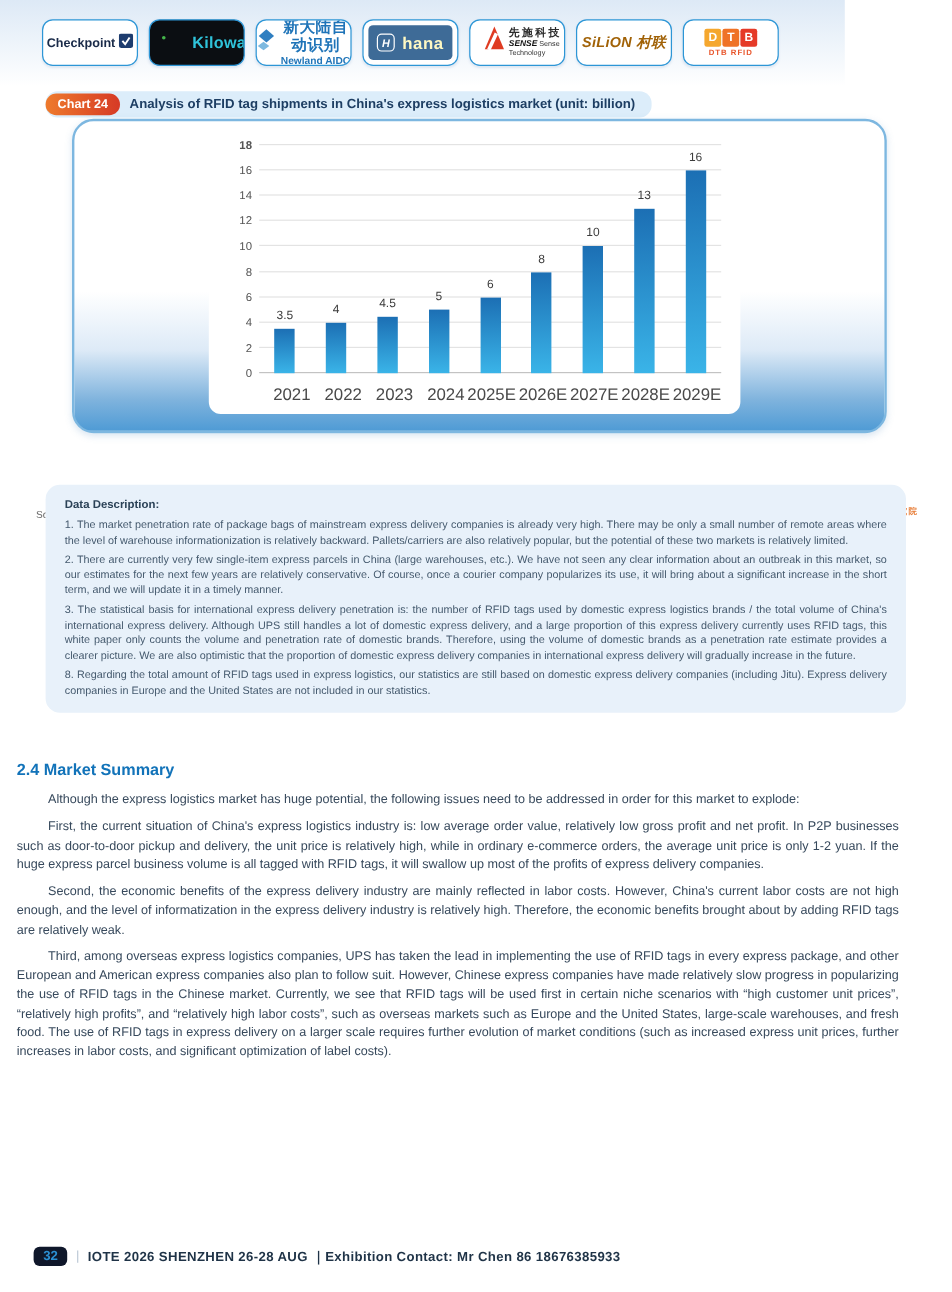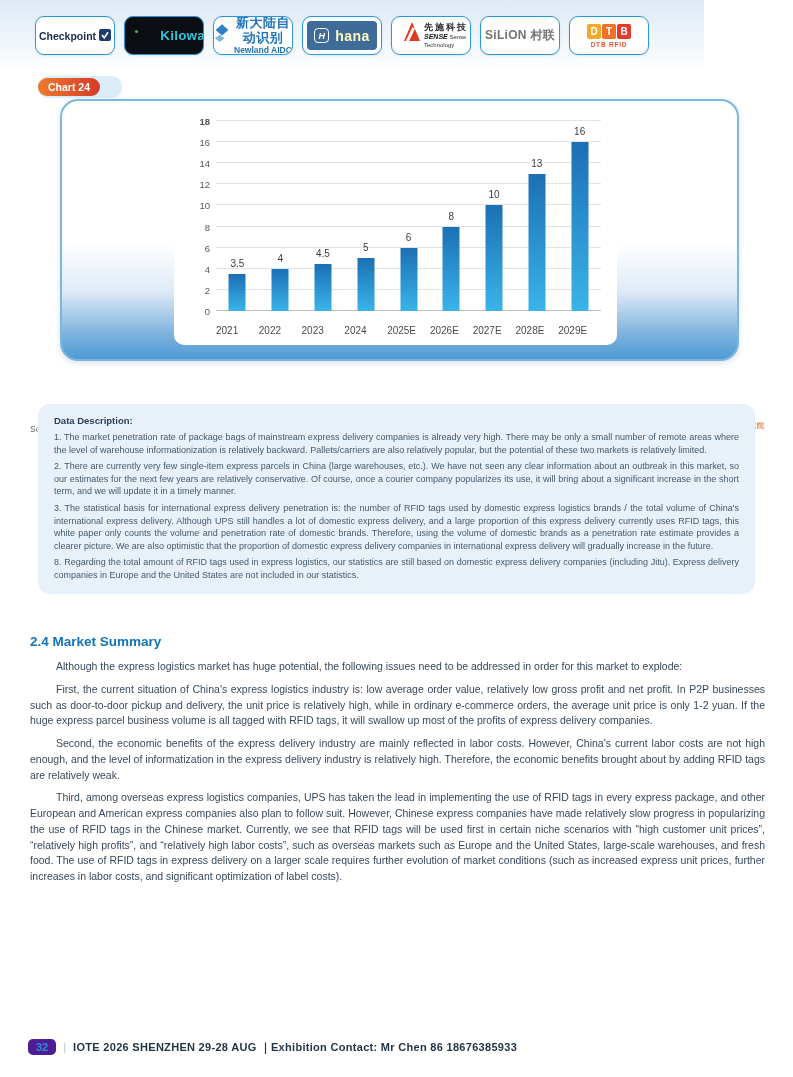--- a/index.html
+++ b/index.html
@@ -30,21 +30,21 @@
   .hana-text { color:#fef9c3; font-size:14px; font-weight:600; letter-spacing:.5px; }
   .sense-wrap { display:flex; gap:4px;padding-left:12px; }
   .sense-tri { position:relative; width:0; height:0; border-left:8px solid transparent;
     border-right:8px solid transparent; border-bottom:19px solid #df3b22; }
   .sense-tri::after { content:""; position:absolute; left:-3px; top:5px; width:2.5px;
     height:15px; background:#fff; transform:rotate(25deg); }
   .sense-col { display:flex; flex-direction:column; line-height:1.2; }
   .sense-cn { font-size:9px; font-weight:700; color:#2b2b2b; letter-spacing:2px; }
   .sense-sub { font-size:6px; color:#333; }
   .sense-mark { font-weight:800; font-style:italic; font-size:7px; color:#111; }
-  .silion-text { font-size:12px; font-weight:800; color:#737373; letter-spacing:.3px; }
+  .silion-text { font-size:12px; font-weight:800; font-style:italic; color:#a16207; letter-spacing:.3px; }
   .dtb-wrap { display:flex; flex-direction:column; align-items:center; gap:2px; }
   .dtb-blocks { display:flex; gap:1px; }
   .dtb-block { width:14px; height:15px; border-radius:2px; display:flex; align-items:center;
     justify-content:center; color:#fff; font-size:10px; font-weight:800; }
   .dtb-d { background:#f5a72e; } .dtb-t { background:#ef7226; } .dtb-b { background:#e53a28; }
   .dtb-sub { font-size:6.5px; font-weight:800; color:#e8542a; letter-spacing:.8px; }
 
   
   .chart-title-row { position:absolute; top:76px; left:38px; display:flex; align-items:center;
     background:#dcedfa; border-radius:10px; padding-right:14px; height:22px; }
@@ -63,21 +63,21 @@
   .gridline { position:absolute; left:0; right:0; height:1px; background:#e3e3e3; }
   .gridline.zero { background:#c3c3c3; }
   .ytick { position:absolute; left:-36px; width:30px; text-align:right;
     font-size:9.5px; color:#555; }
   .bars { position:absolute; inset:0; display:flex; }
   .slot { position:relative; flex:1; }
   .bar { position:absolute; bottom:0; left:50%; transform:translateX(-50%); width:17px; }
   .bar-value { position:absolute; left:50%; transform:translateX(-50%);
     font-size:10px; color:#3c3c3c; white-space:nowrap; }
   .xlabels { position:absolute; left:42px; right:16px; bottom:9px; display:flex; }
-  .xtick { flex:1; text-align:left; font-size:10px; color:#4a4a4a; }
+  .xtick { flex:1; text-align:right; font-size:14px; color:#4a4a4a; }
 
   
   .source-row { position:absolute; top:372px; left:30px; width:735px; display:flex;
     align-items:flex-end;margin-top:44px; }
   .source-text { font-size:8.5px; color:#666; white-space:nowrap; }
   .source-text + .source-text { margin-left:10px; }
   .dotted-leader { flex:1; border-bottom:1.5px dotted #9a9a9a; margin:0 8px; height:1px;
     align-self:center; position:relative; top:-2px; }
   .aiot-logo { display:flex; align-items:center; color:#e8823f; }
   .aiot-top { display:flex; align-items:flex-end; gap:1px; }
@@ -86,28 +86,28 @@
 
   
   .data-box { position:absolute; top:404px; left:38px; width:717px; background:#e8f1fa;
     border-radius:12px; padding:11px 16px 12px 16px; }
   .data-box-heading { font-size:9.5px; font-weight:800; color:#2b4257; margin-bottom:5px; }
   .data-box p { font-size:9px; line-height:1.4; color:#44596d; text-align:justify;
     margin-bottom:4px; }
   .data-box p:last-child { margin-bottom:0; }
 
   
-  .summary { position:absolute; top:634px; left:30px; width:735px; }
+  .summary { position:absolute; top:634px; left:14px; width:735px; }
   .summary-heading { font-size:13.5px; font-weight:800; color:#1273b9; margin-bottom:10px; }
   .summary p { font-size:10.5px; line-height:1.5; color:#37495c; text-align:justify;
     text-indent:26px; margin-bottom:7px; }
 
   
   .footer { position:absolute; top:1039px; left:28px; display:flex; align-items:center; gap:7px; }
-  .page-pill { background:#4c1d95; color:#2b8fd3; font-size:11px; font-weight:800;
+  .page-pill { background:#0f172a; color:#2b8fd3; font-size:11px; font-weight:800;
     padding:2px 8px; border-radius:5px; }
   .footer-sep { color:#b9c6d4; font-size:11px; }
   .footer-text { font-size:11px; font-weight:700; color:#1f3347; letter-spacing:.3px; }
 </style>
 </head>
 <body>
 
 <div class="page">
 
   <div class="header-band">
@@ -177,20 +177,21 @@
           </div>
           <span class="dtb-sub">DTB RFID</span>
         </div>
       </div>
 
     </div>
   </div>
 
   <div class="chart-title-row">
     <span class="chart-badge">Chart 24</span>
+    <span class="chart-title">Analysis of RFID tag shipments in China's express logistics market (unit: billion)</span>
   </div>
 
   <div class="chart-panel">
     <div class="plot-card">
       <div class="plot-area">
         <div id="grid">
             <div class="gridline zero" style="bottom: 0%;"></div>
             <div class="gridline" style="bottom: 11.1111%;"></div>
             <div class="gridline" style="bottom: 22.2222%;"></div>
             <div class="gridline" style="bottom: 33.3333%;"></div>
@@ -295,16 +296,16 @@
     <div class="summary-heading">2.4 Market Summary</div>
     <p>Although the express logistics market has huge potential, the following issues need to be addressed in order for this market to explode:</p>
     <p>First, the current situation of China's express logistics industry is: low average order value, relatively low gross profit and net profit. In P2P businesses such as door-to-door pickup and delivery, the unit price is relatively high, while in ordinary e-commerce orders, the average unit price is only 1-2 yuan. If the huge express parcel business volume is all tagged with RFID tags, it will swallow up most of the profits of express delivery companies.</p>
     <p>Second, the economic benefits of the express delivery industry are mainly reflected in labor costs. However, China's current labor costs are not high enough, and the level of informatization in the express delivery industry is relatively high. Therefore, the economic benefits brought about by adding RFID tags are relatively weak.</p>
     <p>Third, among overseas express logistics companies, UPS has taken the lead in implementing the use of RFID tags in every express package, and other European and American express companies also plan to follow suit. However, Chinese express companies have made relatively slow progress in popularizing the use of RFID tags in the Chinese market. Currently, we see that RFID tags will be used first in certain niche scenarios with “high customer unit prices”, “relatively high profits”, and “relatively high labor costs”, such as overseas markets such as Europe and the United States, large-scale warehouses, and fresh food. The use of RFID tags in express delivery on a larger scale requires further evolution of market conditions (such as increased express unit prices, further increases in labor costs, and significant optimization of label costs).</p>
   </div>
 
   <div class="footer">
     <span class="page-pill">32</span>
     <span class="footer-sep">|</span>
-    <span class="footer-text">IOTE 2026 SHENZHEN 29-28 AUG ｜Exhibition Contact: Mr Chen 86 18676385933</span>
+    <span class="footer-text">IOTE 2026 SHENZHEN 26-28 AUG ｜Exhibition Contact: Mr Chen 86 18676385933</span>
   </div>
 
 </div>
 
 </body></html>

